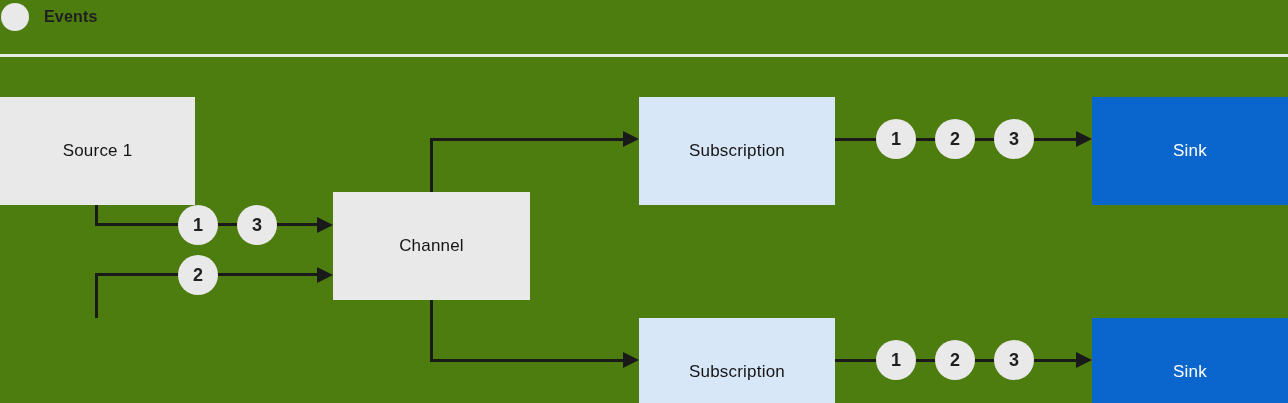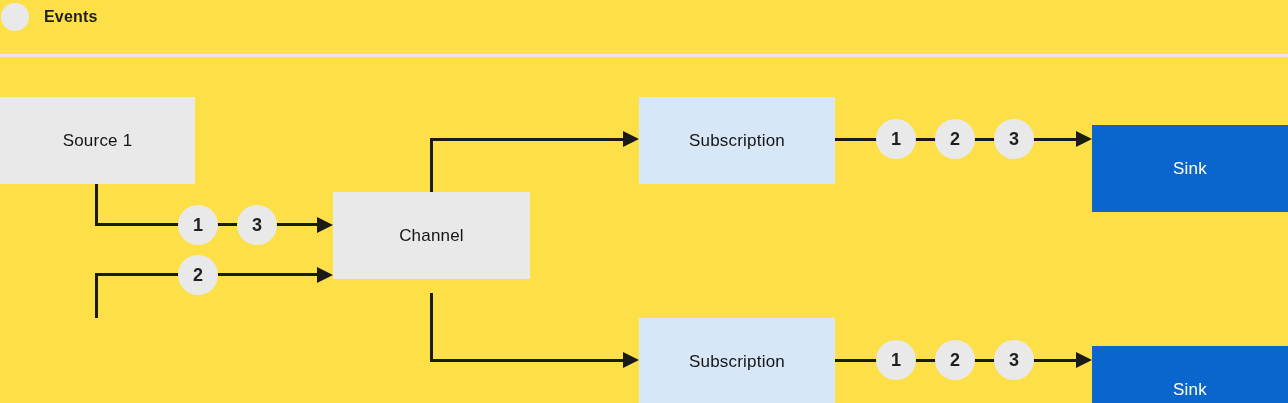--- a/index.html
+++ b/index.html
@@ -5,21 +5,21 @@
   html, body {
     margin: 0;
     padding: 0;
     background: #000000;
     font-family: "Liberation Sans", sans-serif;
   }
   .stage {
     position: relative;
     width: 1288px;
     height: 403px;
-    background: #fde047;
+    background: #4d7c0f;
     overflow: hidden;
     text-align: center;
   }
   
   .legend-swatch {
     position: absolute;
     left: 1px; top: 3px;
     width: 28px; height: 28px;
     border-radius: 50%;
     background: #e9e9e9;
@@ -34,31 +34,31 @@
   }
   .divider {
     position: absolute;
     left: 0; top: 54px;
     width: 1288px; height: 3px;
     background: #e8e8e8;
   }
   
   .node {
     position: absolute;
-    height: 87px;
+    height: 108px;
     display: flex;
     align-items: center;
     justify-content: center;
     font-size: 17px;
     color: #151515;
     letter-spacing: 0.2px;
   }
   .node-gray  { background: #e9e9e9; }
   .node-blue  { background: #d8e7f8; }
-  .node-solid { background: #0a66cc; color: #ffffff; margin-top: 28px; }
+  .node-solid { background: #0a66cc; color: #ffffff; }
 
   .source1    { left: 0;     top: 97;  width: 195px; top: 97px;  }
   .source2    { left: 0;     top: 318px; width: 195px; }
   .channel    { left: 333px; top: 192px; width: 197px; }
   .sub-top    { left: 639px; top: 97px;  width: 196px; }
   .sub-bot    { left: 639px; top: 318px; width: 196px; }
   .sink-top   { left: 1092px; top: 97px; width: 196px; }
   .sink-bot   { left: 1092px; top: 318px; width: 196px; }
 
   

